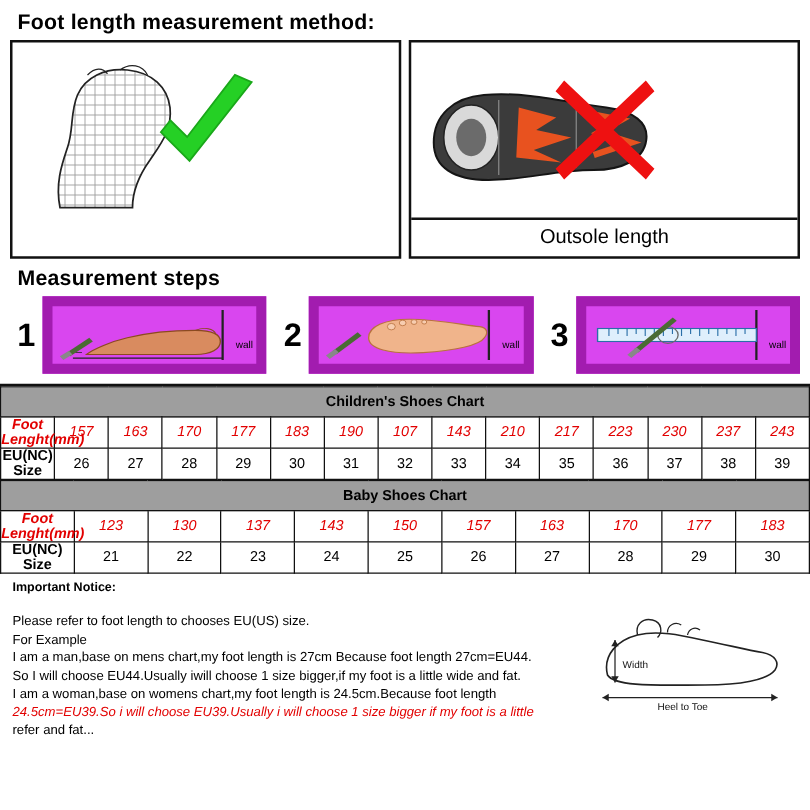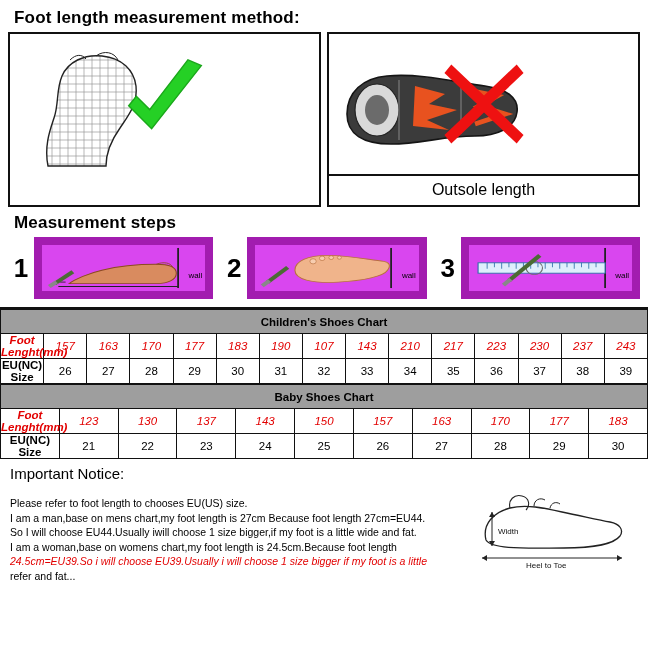--- a/index.html
+++ b/index.html
@@ -57,21 +57,21 @@
     background:#9e9e9e; color:#000; font-weight:bold; font-size:16px;
     text-align:center; height:26px; border:1px solid #111;
   }
   .rowlabel { font-weight:bold; font-size:11.5px; }
   .red { color:#e20000;font-style:italic; }
   .tbl-wrap { border-top:2px solid #111; border-bottom:0; }
   .firstcol { width:118px; }
 
   
   .notice { padding:4px 8px 0 10px; position:relative; }
-  .notice h4 { margin:2px 0 4px 0; font-size:15px; font-weight:normal; }
+  .notice h4 { margin:2px 0 4px 0; font-size:10px; font-weight:bold; }
   .notice p { margin:0 0 1px 0; font-size:10.5px; line-height:13.5px; }
   .notice .wrapbox { width:430px;margin-top:15px; }
 
   .foot-diag { position:absolute; right:6px; top:19px; width:190px; height:92px; }
 </style>
 </head>
 <body>
 
 <div class="page">
 
@@ -305,20 +305,21 @@
         <td>30</td>
       </tr>
     </tbody>
       </table>
   </div>
 
   <div class="notice">
     <h4>Important Notice:</h4>
     <div class="wrapbox">
       <p><span>Please refer to foot length to chooses EU(US) size.</span></p>
+      <p><span>For Example</span></p>
       <p><span>I am a man,base on mens chart,my foot length is 27cm Because foot length 27cm=EU44.</span></p>
       <p><span>So I will choose EU44.Usually iwill choose 1 size bigger,if my foot is a little wide and fat.</span></p>
       <p><span>I am a woman,base on womens chart,my foot length is 24.5cm.Because foot length</span></p>
       <p class="red"><span>24.5cm=EU39.So i will choose EU39.Usually i will choose 1 size bigger if my foot is a little</span></p>
       <p><span>refer and fat...</span></p>
     </div>
 
     <div class="foot-diag">
       <svg viewBox="0 0 190 92" width="190" height="92">
         <path d="M34 62 C30 46 42 34 58 30 C74 26 92 30 110 34 C130 38 146 42 158 44

